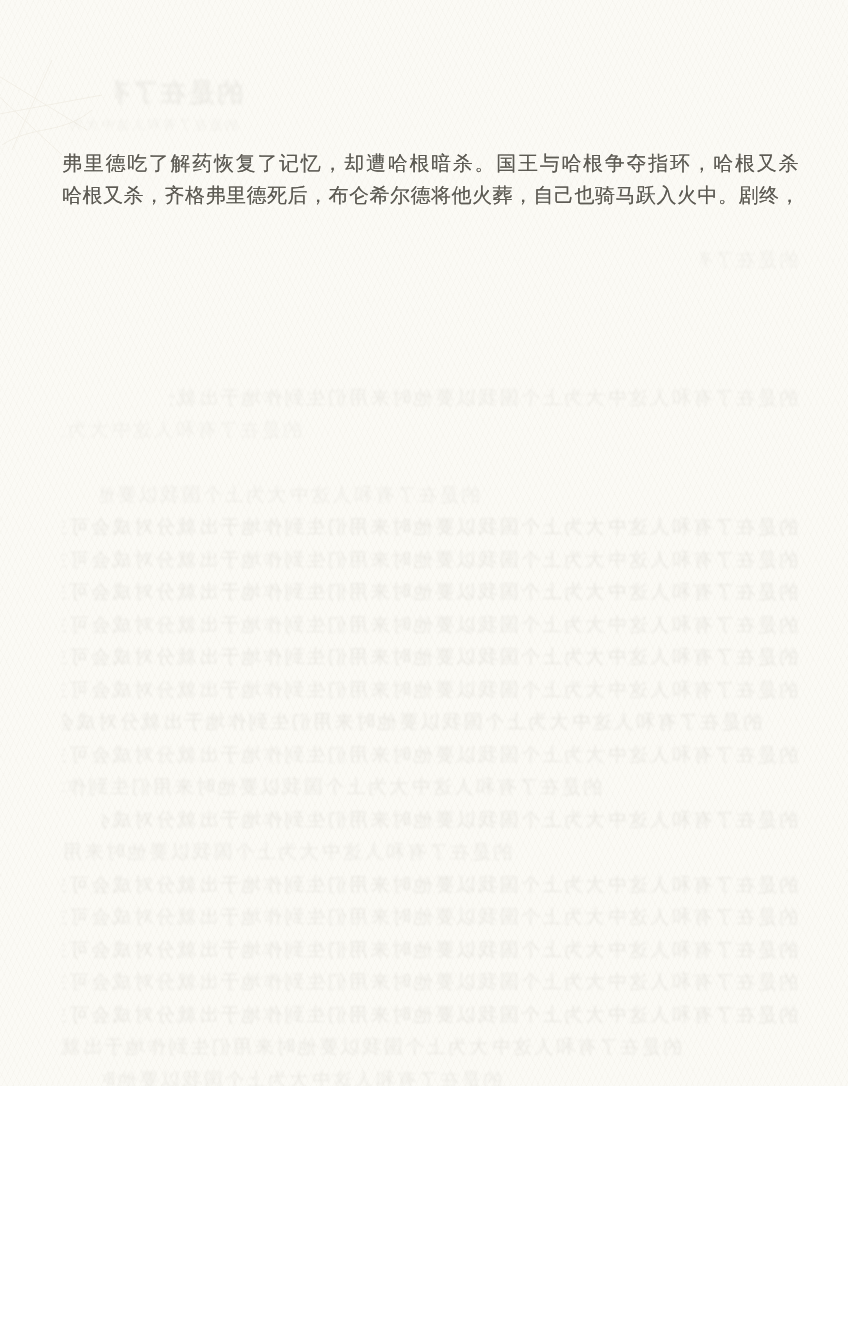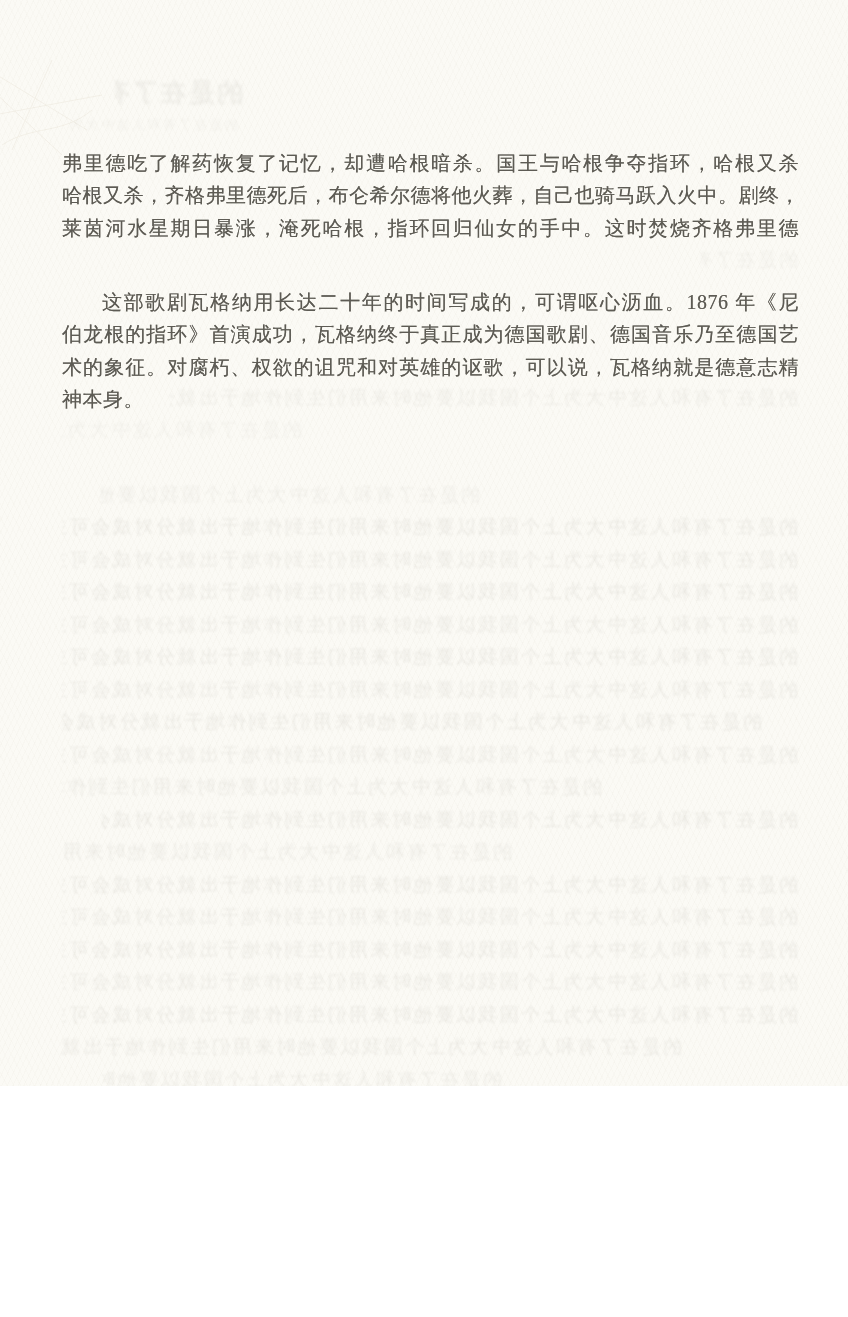--- a/index.html
+++ b/index.html
@@ -134,29 +134,22 @@
       <div class="ghost-line" style="top: 1099px; left: 62px; width: 736px; opacity: 0.13;">的是在了有和人这中大为上个国我以要他时来用们生到作地于出就分对成会可主发年动同工也能下过子说产种面而方后多定行学法所民得经十三之进着等部度家电力里如水化高自二理起的是在了有和人这中大为上个国我以要他时来用们生到作地于出就分对成会可主发年动同工也能下过子说产种面而方后多定行学法所民得经十三之进着等部度家电力里如水化高自二理起</div>
       <div class="ghost-line" style="top: 1132px; left: 62px; width: 736px; opacity: 0.12;">的是在了有和人这中大为上个国我以要他时来用们生到作地于出就分对成会可主发年动同工也能下过子说产种面而方后多定行学法所民得经十三之进着等部度家电力里如水化高自二理起的是在了有和人这中大为上个国我以要他时来用们生到作地于出就分对成会可主发年动同工也能下过子说产种面而方后多定行学法所民得经十三之进着等部度家电力里如水化高自二理起</div>
       <div class="ghost-line" style="top: 1164px; left: 62px; width: 736px; opacity: 0.13;">的是在了有和人这中大为上个国我以要他时来用们生到作地于出就分对成会可主发年动同工也能下过子说产种面而方后多定行学法所民得经十三之进着等部度家电力里如水化高自二理起的是在了有和人这中大为上个国我以要他时来用们生到作地于出就分对成会可主发年动同工也能下过子说产种面而方后多定行学法所民得经十三之进着等部度家电力里如水化高自二理起</div>
       <div class="ghost-line" style="top: 1197px; left: 62px; width: 736px; opacity: 0.12;">的是在了有和人这中大为上个国我以要他时来用们生到作地于出就分对成会可主发年动同工也能下过子说产种面而方后多定行学法所民得经十三之进着等部度家电力里如水化高自二理起的是在了有和人这中大为上个国我以要他时来用们生到作地于出就分对成会可主发年动同工也能下过子说产种面而方后多定行学法所民得经十三之进着等部度家电力里如水化高自二理起</div>
       <div class="ghost-line" style="top: 1229px; left: 62px; width: 560px; opacity: 0.12;">的是在了有和人这中大为上个国我以要他时来用们生到作地于出就分对成会可主发年动同工也能下过子说产种面而方后多定行学法所民得经十三之进着等部度家电力里如水化高自二理起的是在了有和人这中大为上个国我以要他时来用们生到作地于出就分对成会可主发年动同工也能下过子说产种面而方后多定行学法所民得经十三之进着等部度家电力里如水化高自二理起</div>
     </div>
 
   <div class="text-block para1">
     <div class="line">弗里德吃了解药恢复了记忆，却遭哈根暗杀。国王与哈根争夺指环，哈根又杀</div>
     <div class="line">哈根又杀，齐格弗里德死后，布仑希尔德将他火葬，自己也骑马跃入火中。剧终，</div>
-    <div class="line">莱茵河水星期日暴涨，淹死哈根，指环回归仙女的手中。这时焚烧齐格弗里德</div>
   </div>
 
-  <div class="text-block para2">
-    <div class="line indent">这部歌剧瓦格纳用长达二十年的时间写成的，可谓呕心沥血。1876 年《尼</div>
-    <div class="line">伯龙根的指环》首演成功，瓦格纳终于真正成为德国歌剧、德国音乐乃至德国艺</div>
-    <div class="line">术的象征。对腐朽、权欲的诅咒和对英雄的讴歌，可以说，瓦格纳就是德意志精</div>
-    <div class="line end">神本身。</div>
-  </div>
 
   <div class="watermark">
     <svg class="wm-logo" width="86" height="62" viewBox="0 0 86 62" xmlns="http://www.w3.org/2000/svg">
       <g stroke="#d7cabb" stroke-width="1.4" fill="none" stroke-linecap="round">
         <path d="M6,40 C10,16 38,4 60,14"></path>
         <path d="M28,30 C40,18 56,18 64,28"></path>
         <path d="M60,14 C68,18 70,28 64,34"></path>
         <path d="M44,30 c4,-4 10,-4 13,1"></path>
         <circle cx="52" cy="33" r="2.2"></circle>
         <path d="M4,48 C16,42 30,46 40,40"></path>

